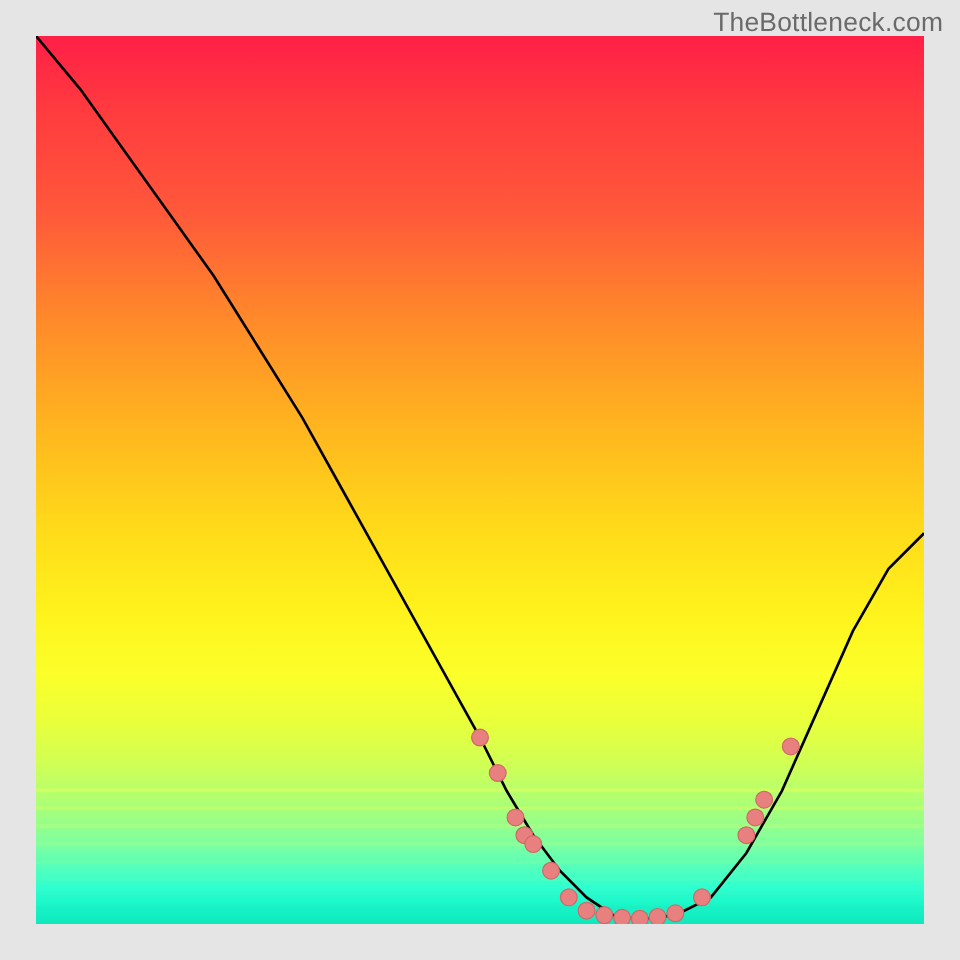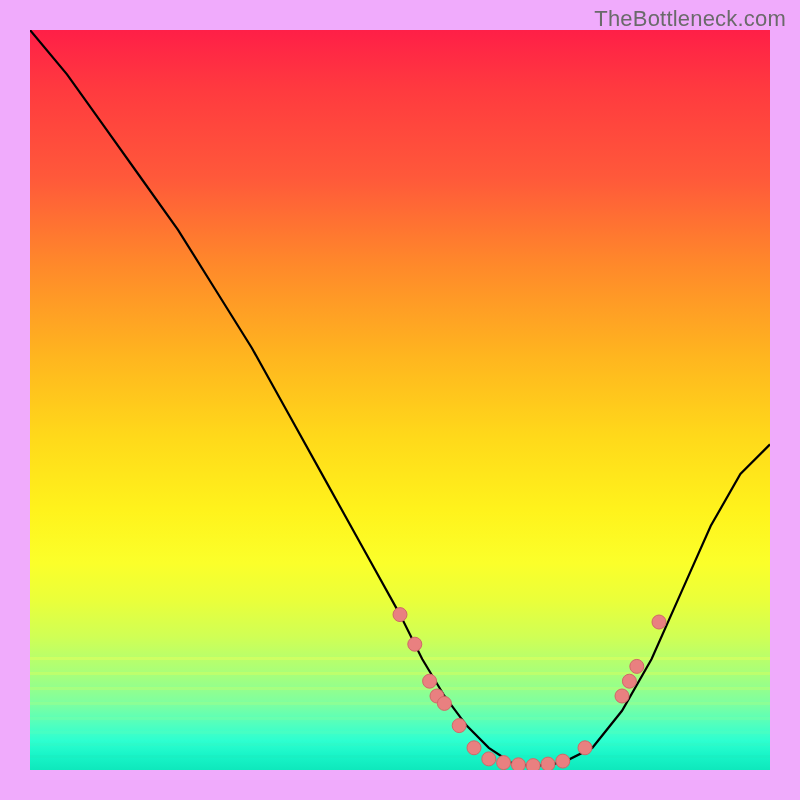--- a/index.html
+++ b/index.html
@@ -10,21 +10,21 @@
     background: #000;
     overflow: hidden;
     font-family: Arial, Helvetica, sans-serif;
   }
   .frame {
     position: absolute;
     left: 0;
     top: 0;
     width: 800px;
     height: 800px;
-    background: #f0abfc;
+    background: #e5e5e5;
   }
   .plot-area {
     position: absolute;
     left: 30px;
     top: 30px;
     width: 740px;
     height: 740px;
     overflow: hidden;
   }
   .gradient {

